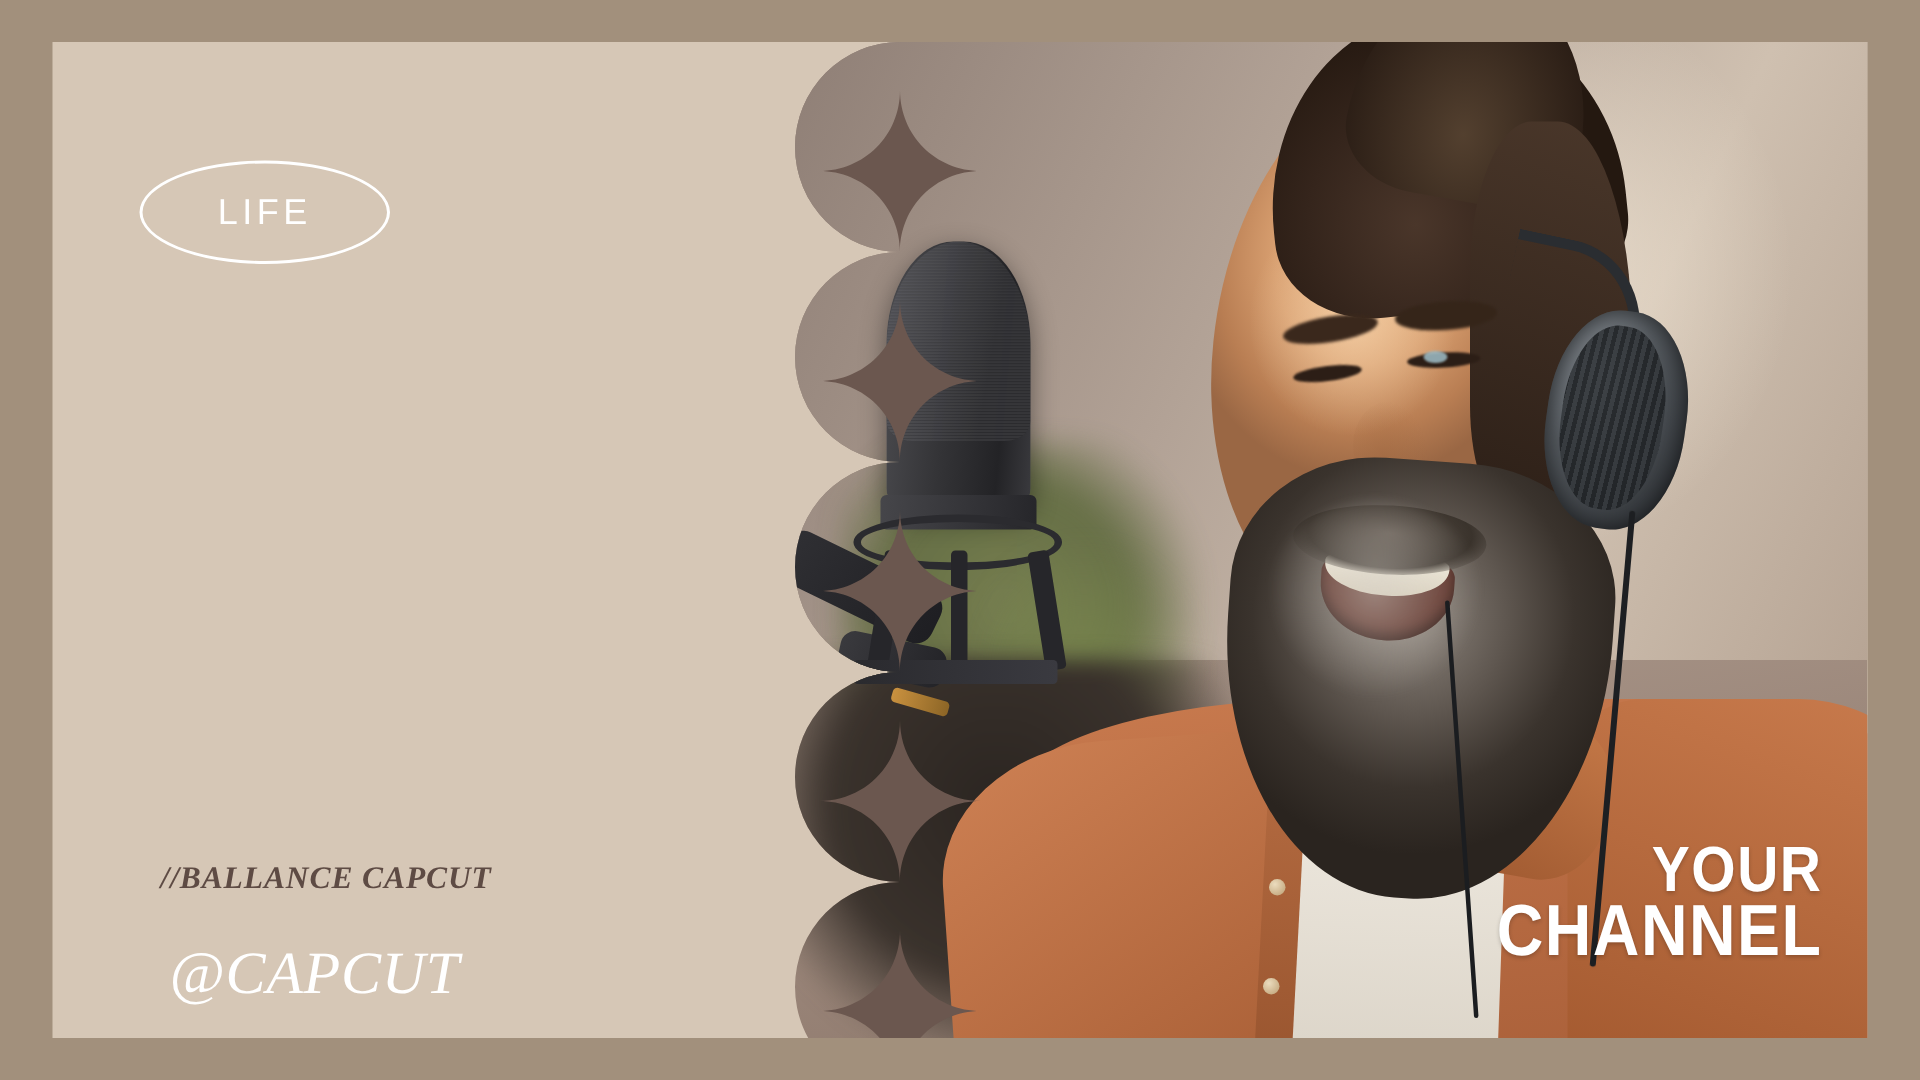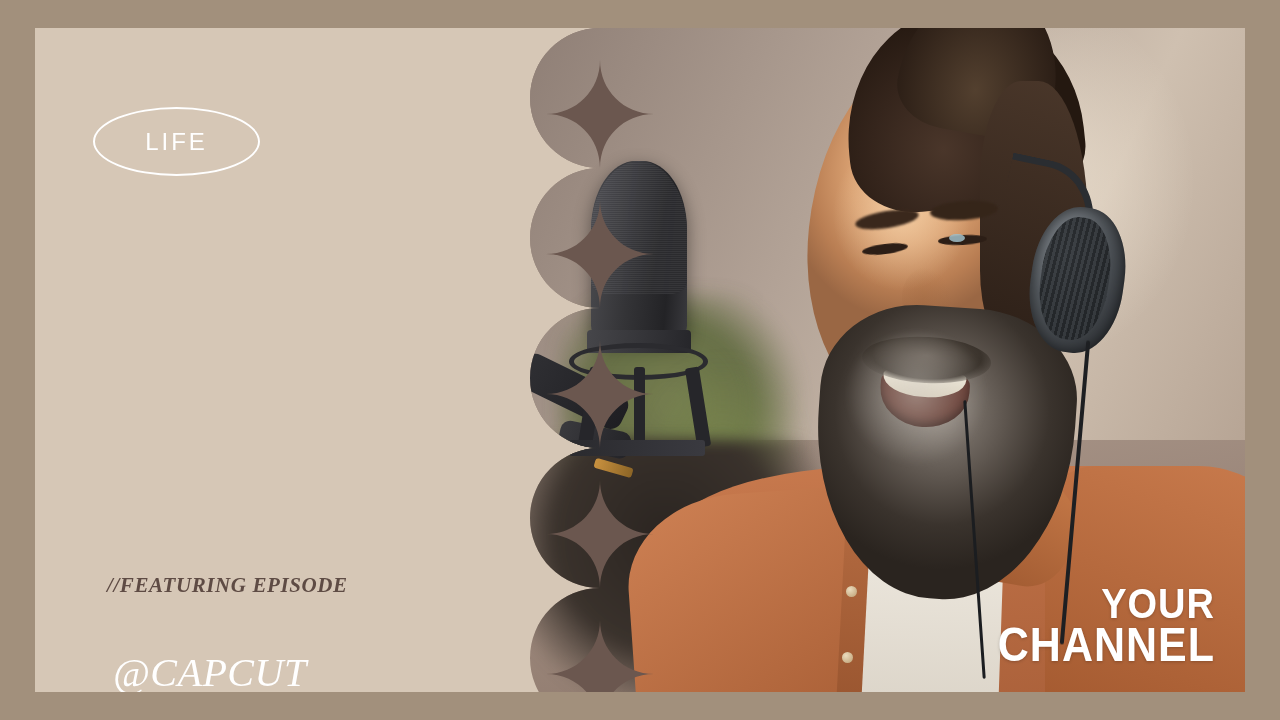--- a/index.html
+++ b/index.html
@@ -447,21 +447,20 @@
   }
   .handle {
     position: absolute;
     left: 78px; top: 597px;
     color: #FFFFFF;
     font-family: "Liberation Serif", serif;
     font-style: italic;
     font-weight: 400;
     font-size: 40px;
     letter-spacing: .5px;
-    margin-top: 24px;
   }
 
   
   .episode {
     position: absolute;
     left: 997px; top: 0;
     width: 213px; height: 196px;
     background: #6B574F;
     clip-path: polygon(0 0, 100% 0, 100% 62%, 50% 100%, 0 62%);
     display: flex;
@@ -483,21 +482,21 @@
     font-family: "Liberation Serif", serif;
     font-size: 46px;
     line-height: 1.1;
     margin-top: 4px;
   }
 
   
   .channel {
     position: absolute;
     right: 30px;
-    bottom: 22px;
+    bottom: 45px;
     text-align: right;
   }
   .channel-line {
     color: #FFFFFF;
     font-family: "Liberation Sans", sans-serif;
     font-weight: 700;
     font-size: 38px;
     line-height: 1.02;
     letter-spacing: 1px;
     transform: scaleY(1.12);
@@ -600,21 +599,21 @@
       <svg class="spark" style="left:511px; top:592px;" viewBox="0 0 100 100">
           <path d="M50 0 C50 28 72 50 100 50 C72 50 50 72 50 100 C50 72 28 50 0 50 C28 50 50 28 50 0 Z" fill="#6B574F"></path>
         </svg>
     </div>
 
     <div class="live-badge">
       <span class="live-text">LIFE</span>
     </div>
 
 
-    <div class="featuring">//FEATURING EPISODE</div>
+    <div class="featuring">//BALLANCE CAPCUT</div>
     <div class="handle">@CAPCUT</div>
 
 
     <div class="channel">
       <div class="channel-line">YOUR</div>
       <div class="channel-line big">CHANNEL</div>
     </div>
 
   </div>
 </div>

